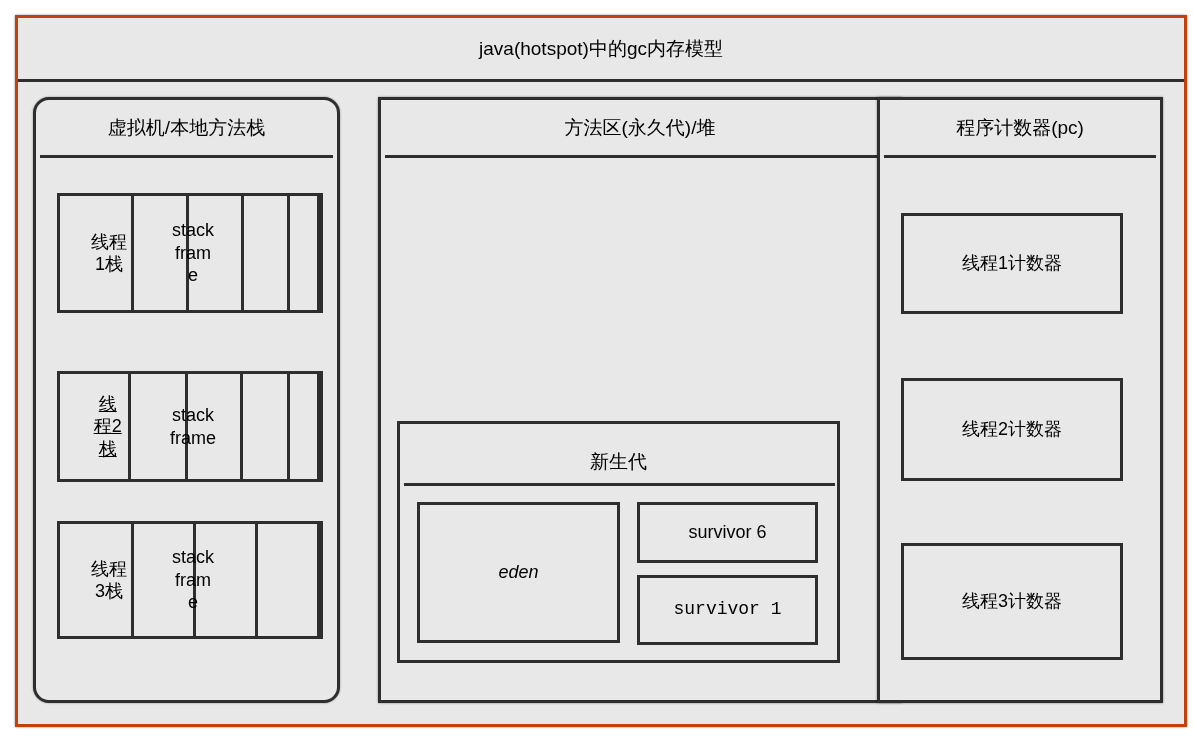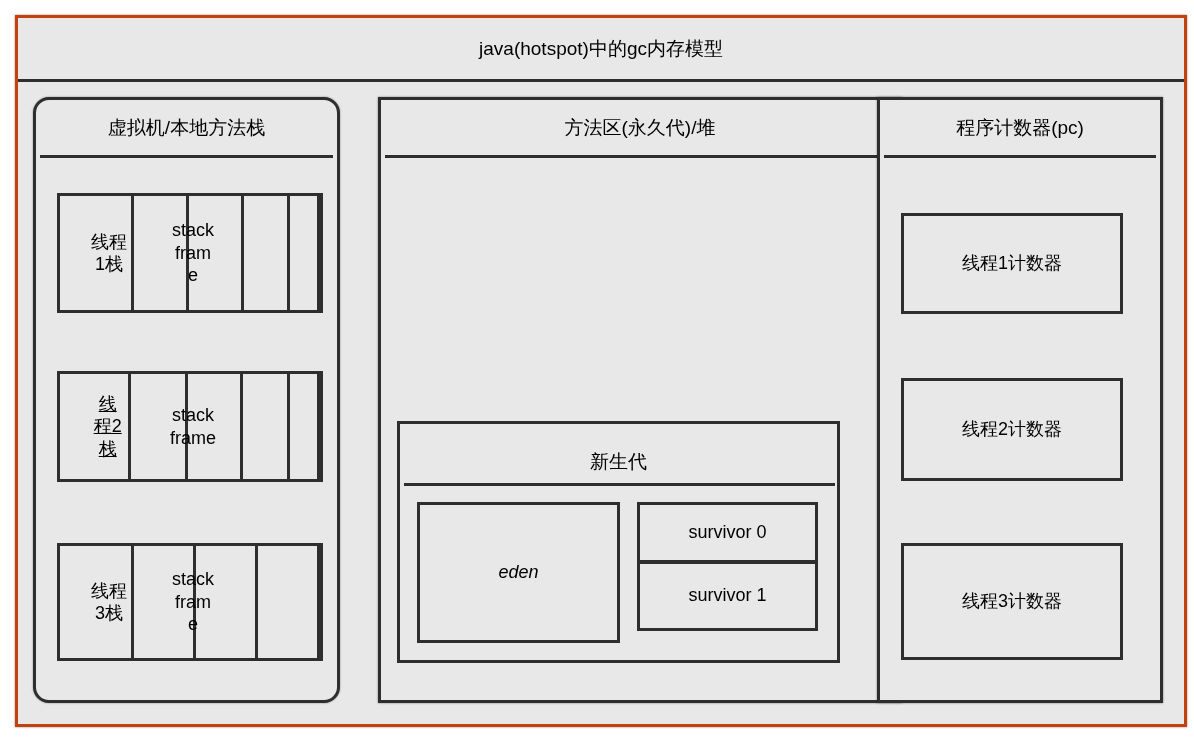--- a/index.html
+++ b/index.html
@@ -17,21 +17,21 @@
   .panel-header{position:absolute;left:0;top:0;right:0;height:55px;
                 display:flex;align-items:center;justify-content:center;font-size:19px;}
   .panel-sep{position:absolute;left:4px;right:4px;top:55px;height:3px;background:#2e2e2e;}
   .inner-box{position:absolute;background:#e8e8e8;border:3px solid #2e2e2e;
              display:flex;align-items:center;justify-content:center;text-align:center;
              font-size:18px;line-height:1.32;}
   
   .thread-box{position:absolute;left:21px;width:260px;border:3px solid #2e2e2e;display:flex;}
   .tb1{top:93px;height:114px;}
   .tb2{top:271px;height:105px;text-decoration:underline;}
-  .tb3{top:443px;height:112px;gap:32px;}
+  .tb3{top:421px;height:112px;gap:32px;}
   .cell{border-right:3px solid #2e2e2e;margin-left:27px;}
   .cell:last-child{border-right:none;}
   .c1{width:79px;display:flex;align-items:center;justify-content:center;text-align:center;}
   .c2{width:50px;}
   .c3{width:49px;}
   .c4{width:32px;}
   .c5{flex:1;}
   .tlabel{font-size:18px;line-height:1.25;display:inline-block;}
   .w44{width:44px;}
   .w32{width:30px;}
@@ -45,21 +45,21 @@
   .method-area{left:16px;top:83px;width:437px;height:92px;}
   .method-area span{display:inline-block;max-width:420px;}
   .old-gen{left:16px;top:205px;width:437px;height:75px;}
   .young-gen{position:absolute;left:16px;top:321px;width:437px;height:236px;
              border:3px solid #2e2e2e;background:#e8e8e8;}
   .yg-header{position:absolute;left:0;top:0;right:0;height:59px;
              display:flex;align-items:center;justify-content:center;font-size:19px;margin-top:8px;}
   .yg-sep{position:absolute;left:4px;right:2px;top:59px;height:3px;background:#2e2e2e;}
   .eden{left:17px;top:78px;width:197px;height:135px;font-style:italic;}
   .surv0{left:237px;top:78px;width:175px;height:55px;}
-  .surv1{left:237px;top:137px;width:175px;height:64px;}
+  .surv1{left:237px;top:151px;width:175px;height:64px;font-family:Liberation Mono, monospace;}
   
   .pc1{left:21px;top:113px;width:216px;height:95px;text-align:right;}
   .pc2{left:21px;top:278px;width:216px;height:97px;}
   .pc3{left:21px;top:443px;width:216px;height:111px;}
 </style>
 </head>
 <body>
 
 <div class="page">
   <div class="outer">
@@ -118,21 +118,21 @@
 
 
 
       <div class="young-gen">
         <div class="yg-header">新生代</div>
         <div class="yg-sep"></div>
         <div class="inner-box eden">
           <span>eden</span>
         </div>
         <div class="inner-box surv0">
-          <span>survivor 0</span>
+          <span>survivor 6</span>
         </div>
         <div class="inner-box surv1">
           <span>survivor 1</span>
         </div>
       </div>
     </div>
 
     <div class="panel panel-right">
       <div class="panel-header">程序计数器(pc)</div>
       <div class="panel-sep"></div>

